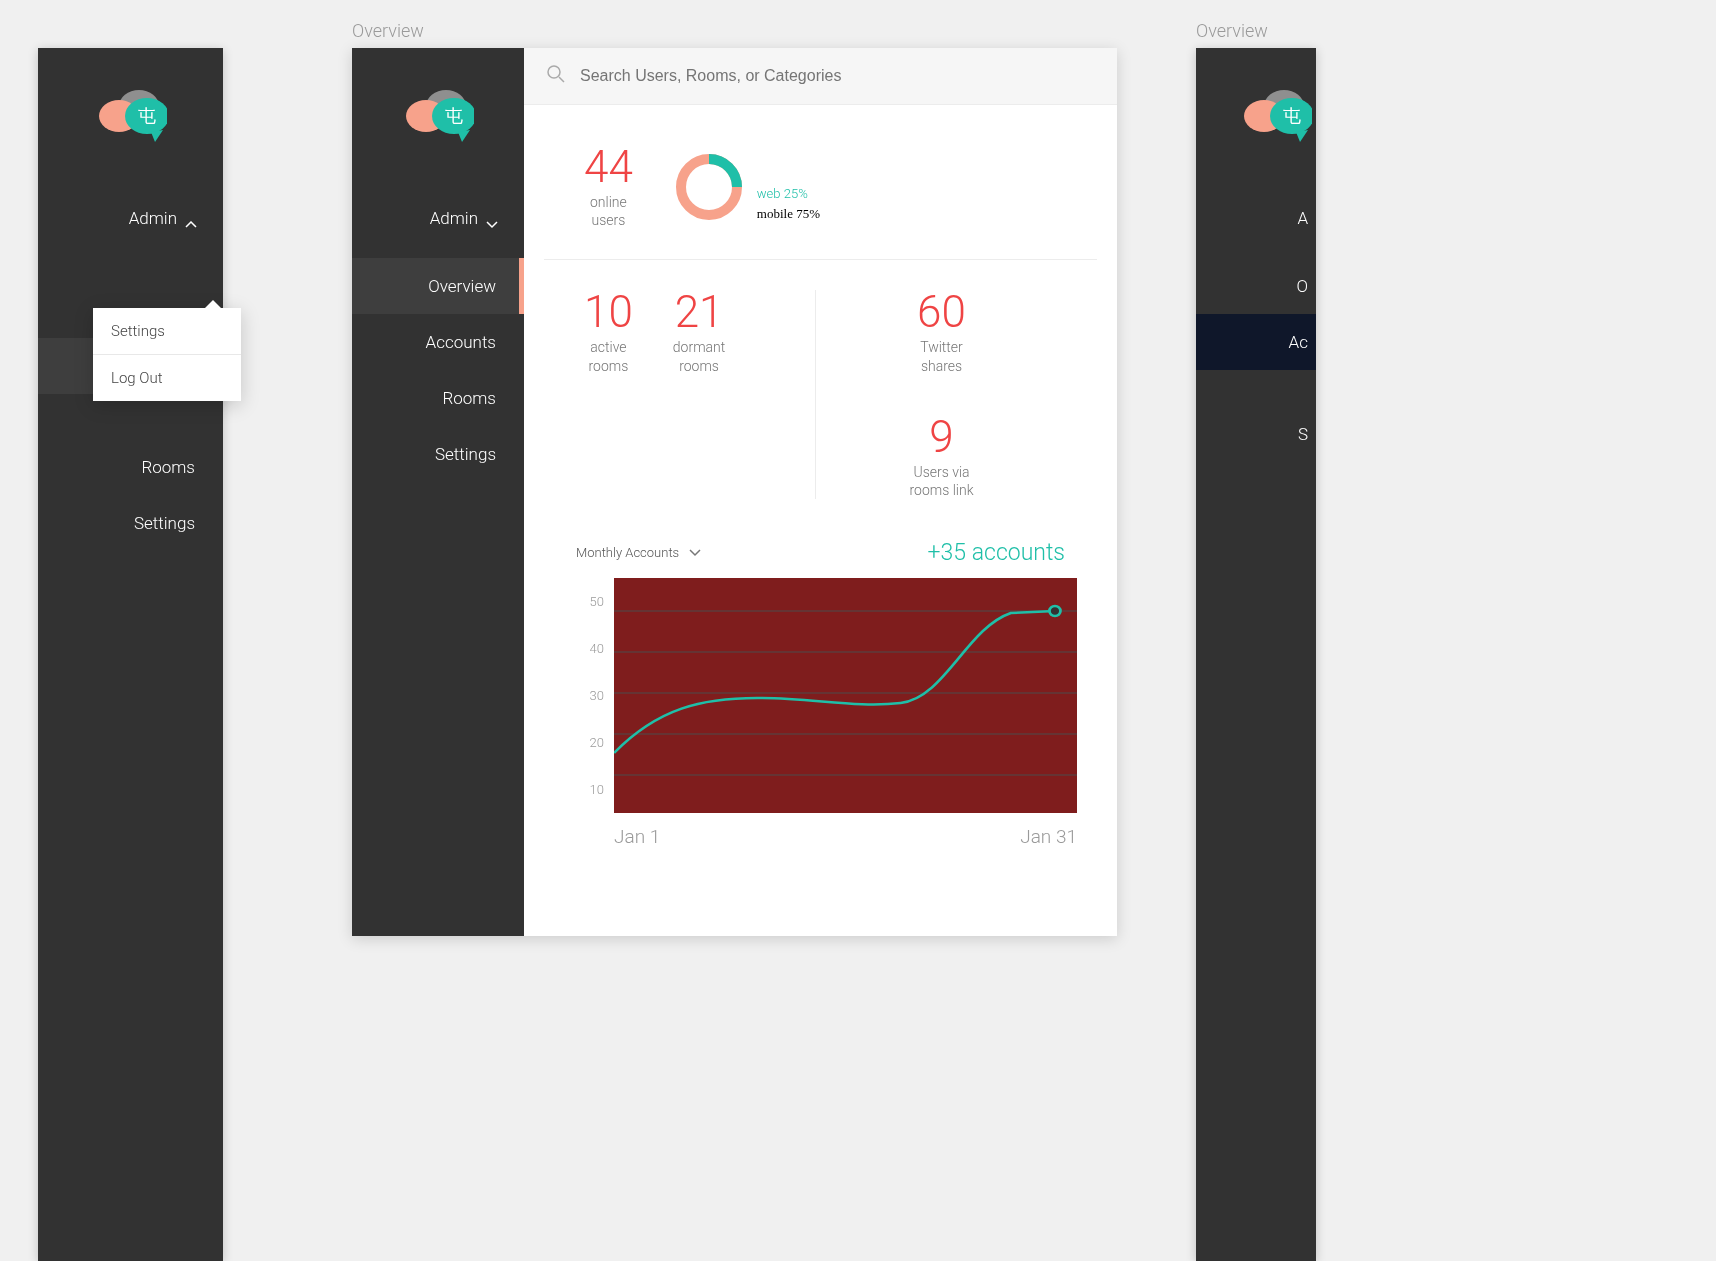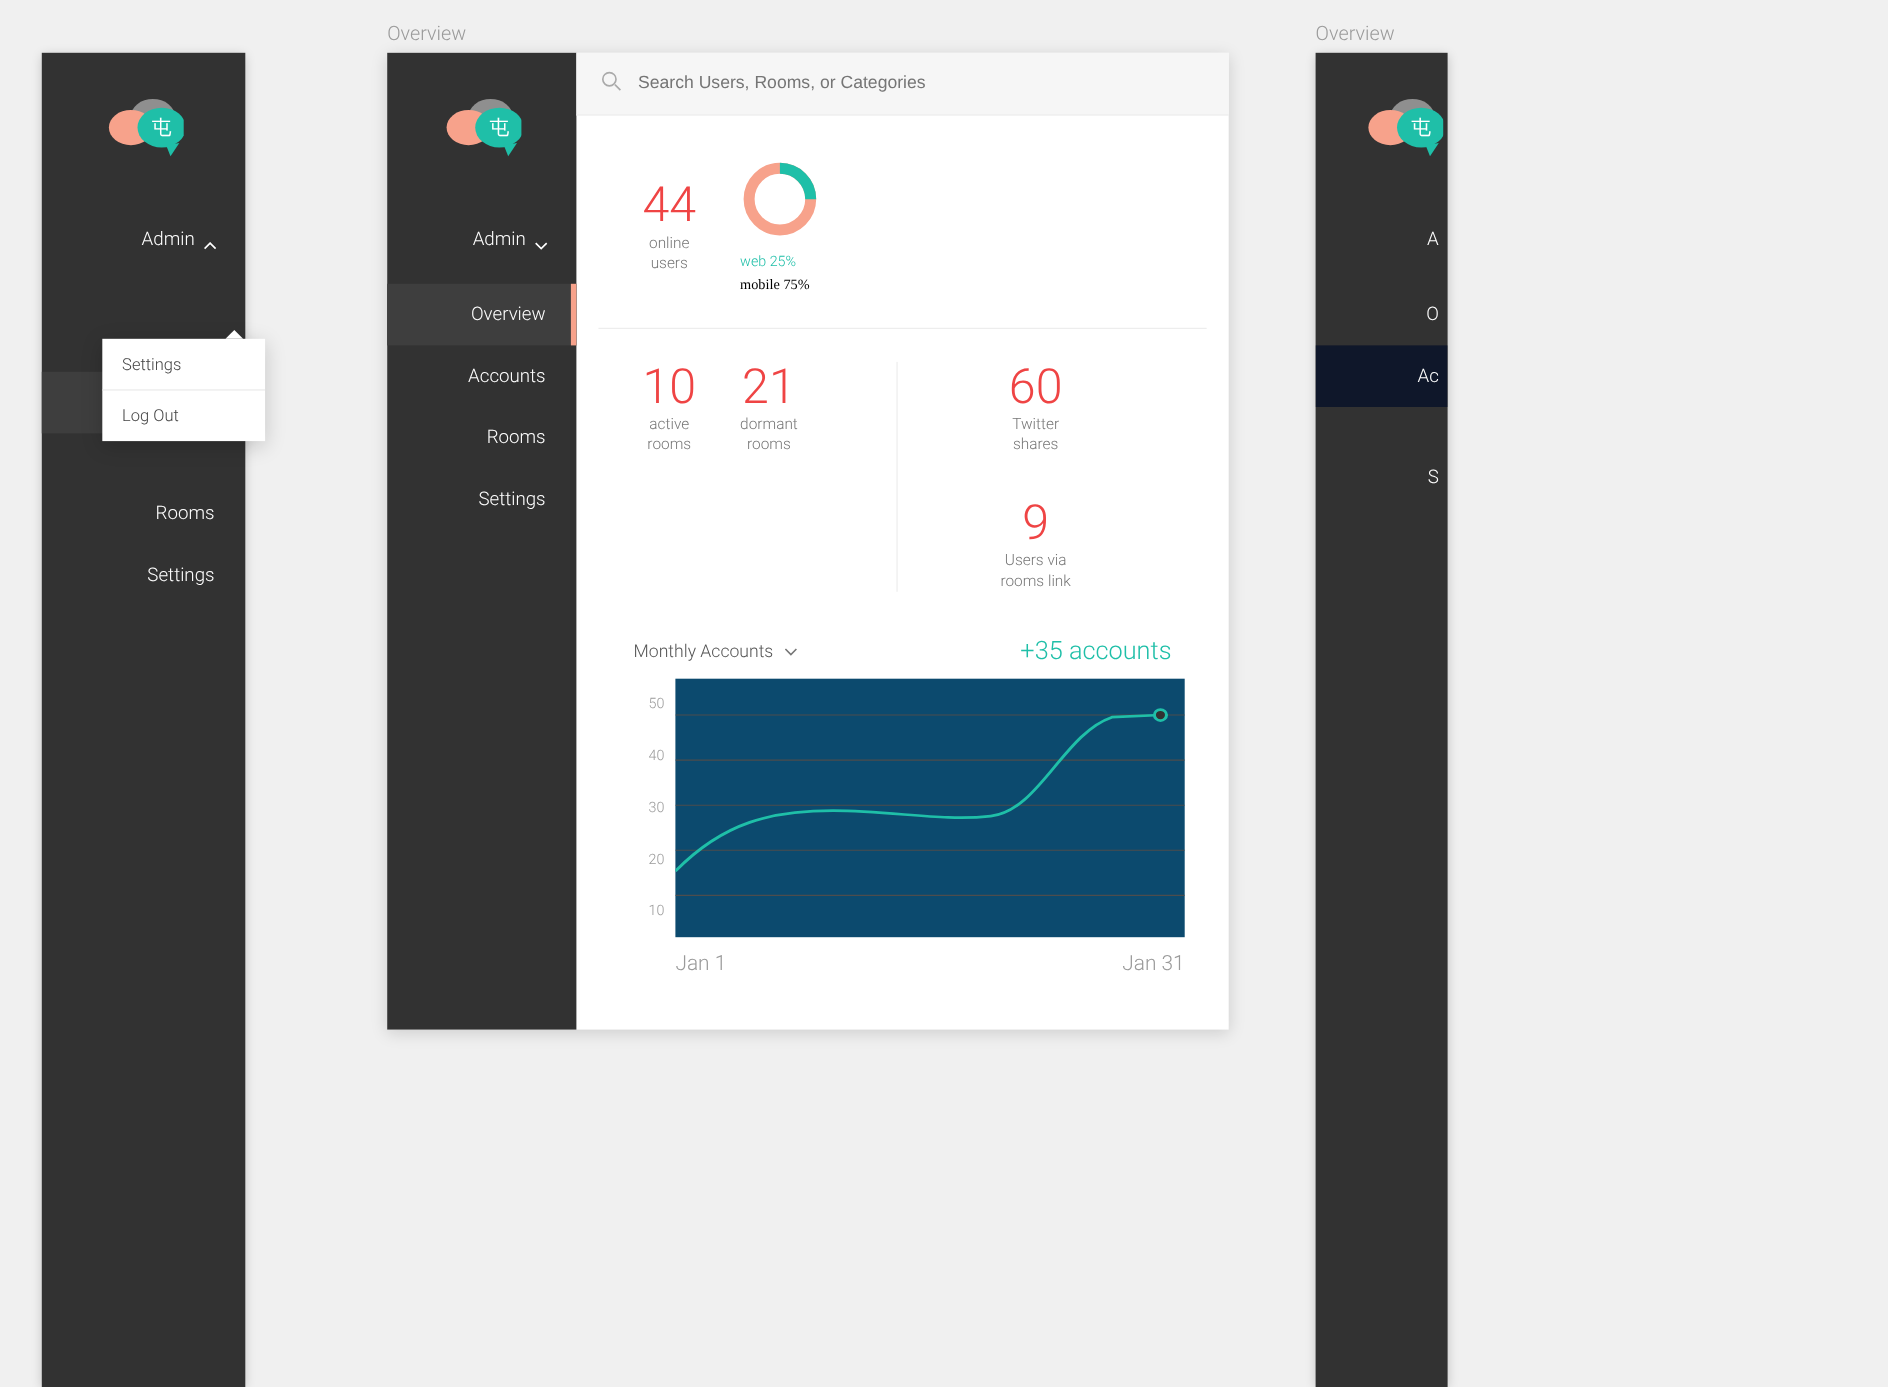--- a/index.html
+++ b/index.html
@@ -149,21 +149,21 @@
       line-height: 1;
     }
     .biglabel {
       color: #777;
       font-size: 14px;
       text-align: center;
       line-height: 1.3;
       margin-top: 4px;
     }
     .metric { text-align: center; }
-    .donut-block { display: flex; align-items: flex-start; gap: 12px; flex-direction: column; }
+    .donut-block { display: flex; align-items: flex-end; gap: 12px; }
     .donut-label { font-size: 13px; line-height: 1.5; }
     .donut-label .l1 { color: #1fbfa8; }
     .donut-label .l2 { color: #000000; font-family: Liberation Serif, serif; }
 
     .stats-mid {
       display: flex;
       margin: 0 20px;
       padding: 30px 20px 30px 20px;
     }
     .stats-mid-col {
@@ -183,29 +183,29 @@
       display: flex;
       align-items: center;
       justify-content: space-between;
       padding: 0 12px 12px 12px;
     }
     .chart-dd {
       display: flex;
       align-items: center;
       gap: 10px;
       color: #555;
-      font-size: 16px;
+      font-size: 13px;
       cursor: pointer;
     }
     .chart-delta {
       color: #1fbfa8;
       font-size: 23px;
     }
     .chart-canvas {
-      background: #0c4a6e;
+      background: #7f1d1d;
       width: 100%;
       height: 235px;
       position: relative;
       margin-left: 50px;
       width: calc(100% - 50px);
     }
     .chart-yaxis {
       position: absolute;
       left: -38px; top: 0; bottom:0;
       display: flex;

